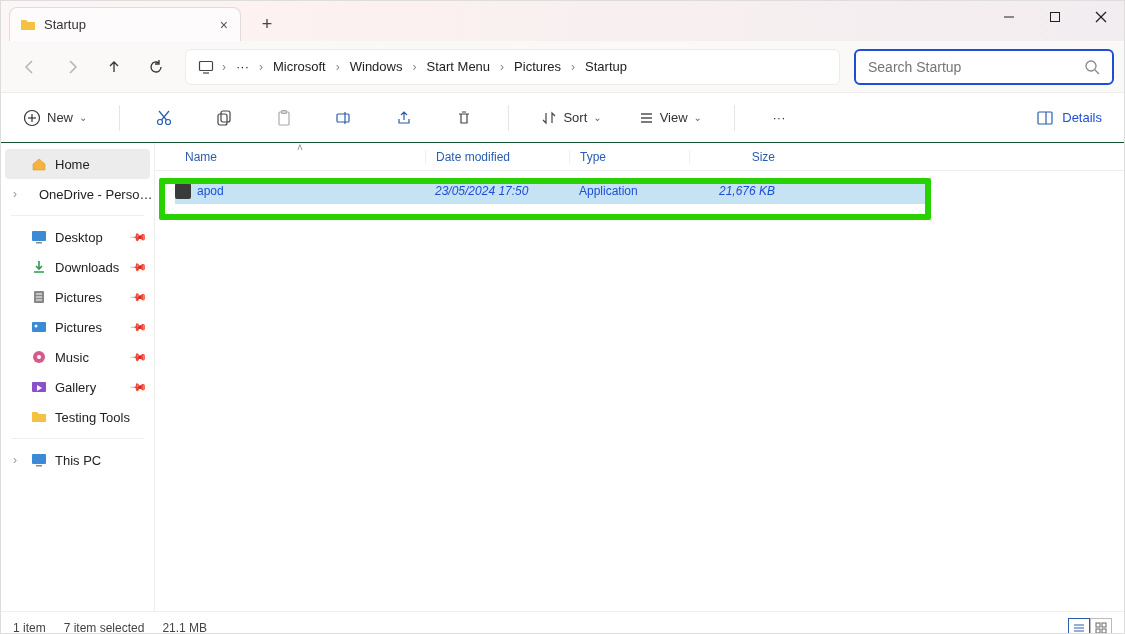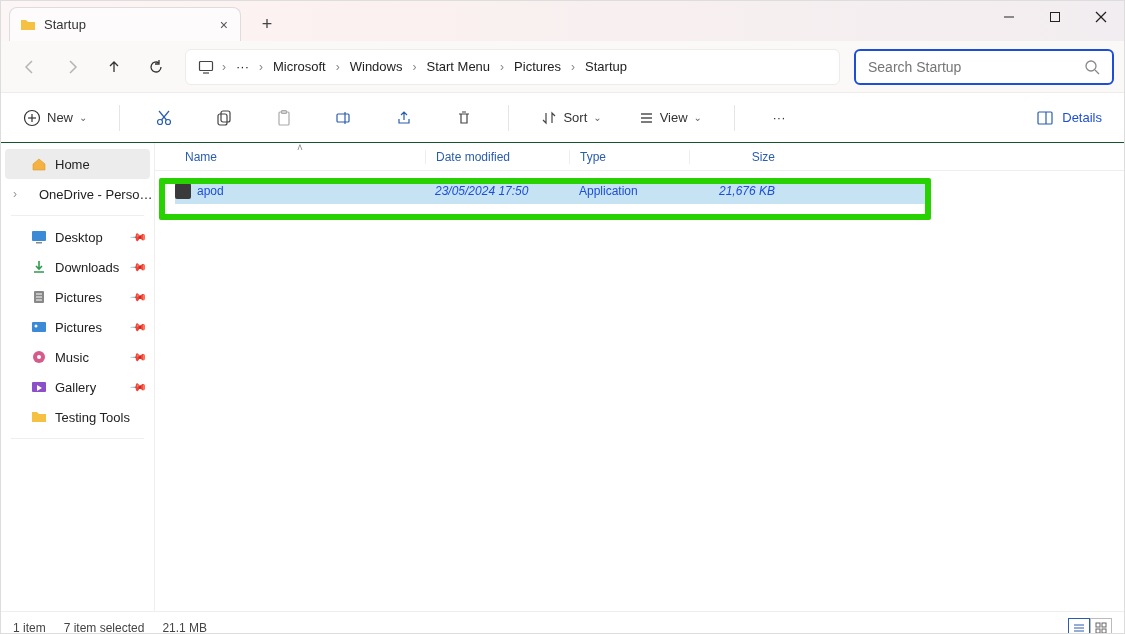--- a/index.html
+++ b/index.html
@@ -280,20 +280,27 @@
         <span>Gallery</span>
         <span class="pin">📌</span>
       </div>
     <div class="side-item">
         <svg width="16" height="16">
           <path class="ico-folder" d="M1 3h5l2 2h7v8H1z"></path>
         </svg>
         <span>Testing Tools</span>
       </div>
     <div class="side-sep"></div>
+    <div class="side-item toggle">
+        <svg width="16" height="16">
+          <rect x="1" y="2" width="14" height="10" rx="1" fill="#3a8ad6"></rect>
+          <rect x="5" y="13" width="6" height="1.5" fill="#888"></rect>
+        </svg>
+        <span>This PC</span>
+      </div>
   </div>
 
   <div class="filepane">
     <div class="cols">
       <div class="col name"><span>Name</span><span class="sort-arrow">˄</span></div>
       <div class="col date">Date modified</div>
       <div class="col type">Type</div>
       <div class="col size">Size</div>
     </div>
     <div class="row-wrap">

